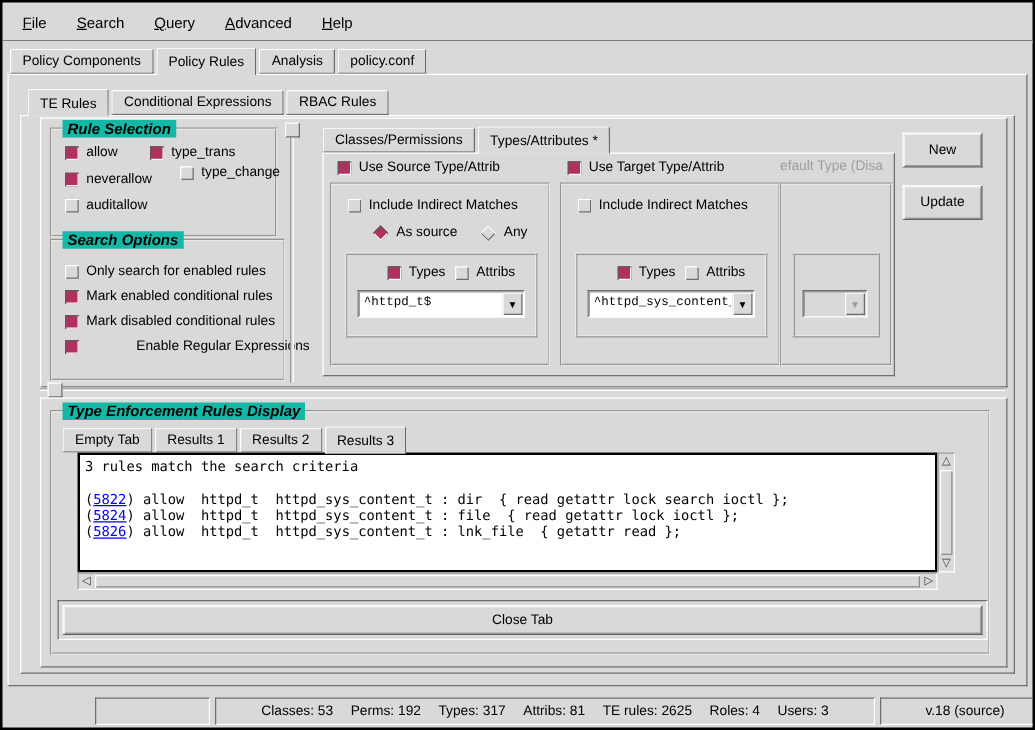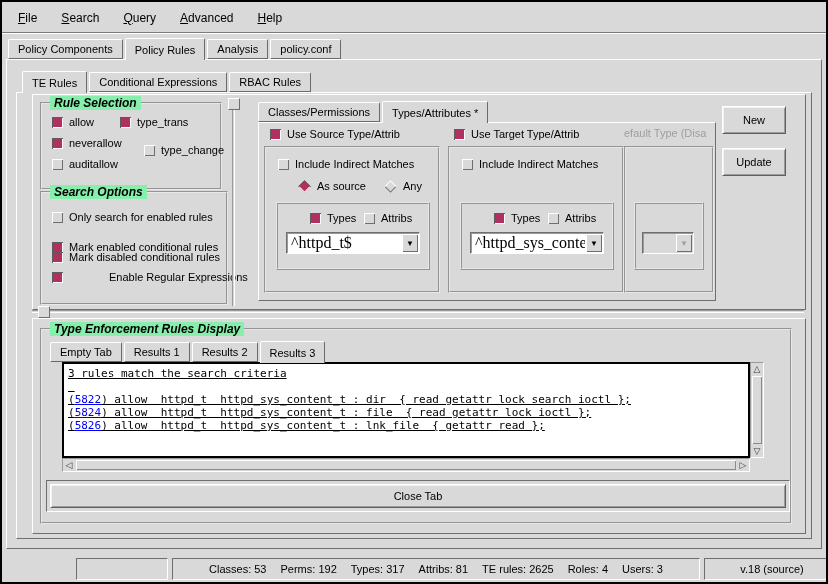--- a/index.html
+++ b/index.html
@@ -33,28 +33,28 @@
   .page{background:#d9d9d9;}
   
   .cb,.rd{position:absolute;display:flex;align-items:center;gap:6px;font-size:11px;white-space:nowrap;cursor:default;}
   .ind{width:11px;height:11px;flex:0 0 auto;background:#d9d9d9;
     box-shadow:inset 1px 1px 0 #ffffff,inset -1px -1px 0 #6e6e6e;}
   .checked .ind{background:#b03060;
     box-shadow:inset 1px 1px 0 #5c5c5c,inset -1px -1px 0 #ffffff;}
   .rd .ind{width:9px;height:9px;transform:rotate(45deg);margin:0 2px;}
   
   .lframe{position:absolute;}
-  .lf-title{position:absolute;top:-8px;left:8px;background:#86efac;padding:0 4px;
+  .lf-title{position:absolute;top:-8px;left:8px;background:#14b8a6;padding:0 4px;
     font-size:12px;font-weight:bold;font-style:italic;white-space:nowrap;}
   
   .combo{position:absolute;display:flex;background:#ffffff;
     border:1px solid;border-color:#6e6e6e #ffffff #ffffff #6e6e6e;
     box-shadow:inset 1px 1px 0 #9a9a9a;height:22px;box-sizing:border-box;}
-  .combo .cval{flex:1;overflow:hidden;font-family:Liberation Serif, serif;
-    font-size:16px;line-height:20px;padding-left:4px;white-space:pre;}
+  .combo .cval{flex:1;overflow:hidden;font-family:Liberation Mono, monospace;
+    font-size:10px;line-height:20px;padding-left:4px;white-space:pre;}
   .combo .carrow{width:16px;display:flex;align-items:center;justify-content:center;
     font-size:8px;background:#d9d9d9;margin:1px;
     box-shadow:inset 1px 1px 0 #ffffff,inset -1px -1px 0 #6e6e6e;}
   .combo.disabled{background:#d9d9d9;}
   .combo.disabled .carrow{color:#9e9e9e;}
   .dis-text{color:#9e9e9e;}
   
   .btn{display:flex;align-items:center;justify-content:center;font-size:11px;cursor:default;}
   
   .sash-h{background:#d9d9d9;box-shadow:inset 0 1px 0 #9a9a9a,inset 0 -1px 0 #ffffff;}
@@ -129,37 +129,37 @@
         <span>allow</span>
       </div>
     <div class="cb checked" style="left:78px;top:12px;">
         <span class="ind"></span>
         <span>type_trans</span>
       </div>
     <div class="cb checked" style="left:10px;top:33px;">
         <span class="ind"></span>
         <span>neverallow</span>
       </div>
-    <div class="cb" style="left:78px;top:40px;padding-left:24px;">
+    <div class="cb" style="left:78px;top:28px;padding-left:24px;">
         <span class="ind"></span>
         <span>type_change</span>
       </div>
     <div class="cb" style="left:10px;top:54px;">
         <span class="ind"></span>
         <span>auditallow</span>
       </div>
   </div>
 
   <div class="lframe groove" style="left:38px;top:189px;width:184px;height:110px;">
     <span class="lf-title">Search Options</span>
     <div class="cb" style="left:10px;top:18px;">
         <span class="ind"></span>
         <span>Only search for enabled rules</span>
       </div>
-    <div class="cb checked" style="left:10px;top:48px;justify-content:flex-end;">
+    <div class="cb checked" style="left:10px;top:38px;justify-content:flex-end;">
         <span class="ind"></span>
         <span>Mark enabled conditional rules</span>
       </div>
     <div class="cb checked" style="left:10px;top:58px;">
         <span class="ind"></span>
         <span>Mark disabled conditional rules</span>
       </div>
     <div class="cb checked" style="left:10px;top:78px;gap:46px;">
         <span class="ind"></span>
         <span>Enable Regular Expressions</span>
@@ -271,21 +271,21 @@
         <span>Results 1</span>
       </div>
     <div class="tab">
         <span>Results 2</span>
       </div>
     <div class="tab active">
         <span>Results 3</span>
       </div>
   </div>
 
-  <div class="abs textbox" style="left:60px;top:360px;width:688px;height:96px;text-decoration:underline;">
+  <div class="abs textbox" style="left:60px;top:360px;width:688px;height:96px;">
     <div class="rline">3 rules match the search criteria</div>
     <div class="rline">&nbsp;</div>
     <div class="rline"><span>(</span><span class="rlink">5822</span><span>) allow  httpd_t  httpd_sys_content_t : dir  { read getattr lock search ioctl };</span></div>
     <div class="rline"><span>(</span><span class="rlink">5824</span><span>) allow  httpd_t  httpd_sys_content_t : file  { read getattr lock ioctl };</span></div>
     <div class="rline"><span>(</span><span class="rlink">5826</span><span>) allow  httpd_t  httpd_sys_content_t : lnk_file  { getattr read };</span></div>
   </div>
 
   <div class="abs sbar" style="left:748px;top:360px;width:14px;height:96px;">
     <span class="sarrow" style="left:0;top:0;">△</span>
     <div class="sthumb" style="left:1px;top:13px;width:10px;height:68px;"></div>

